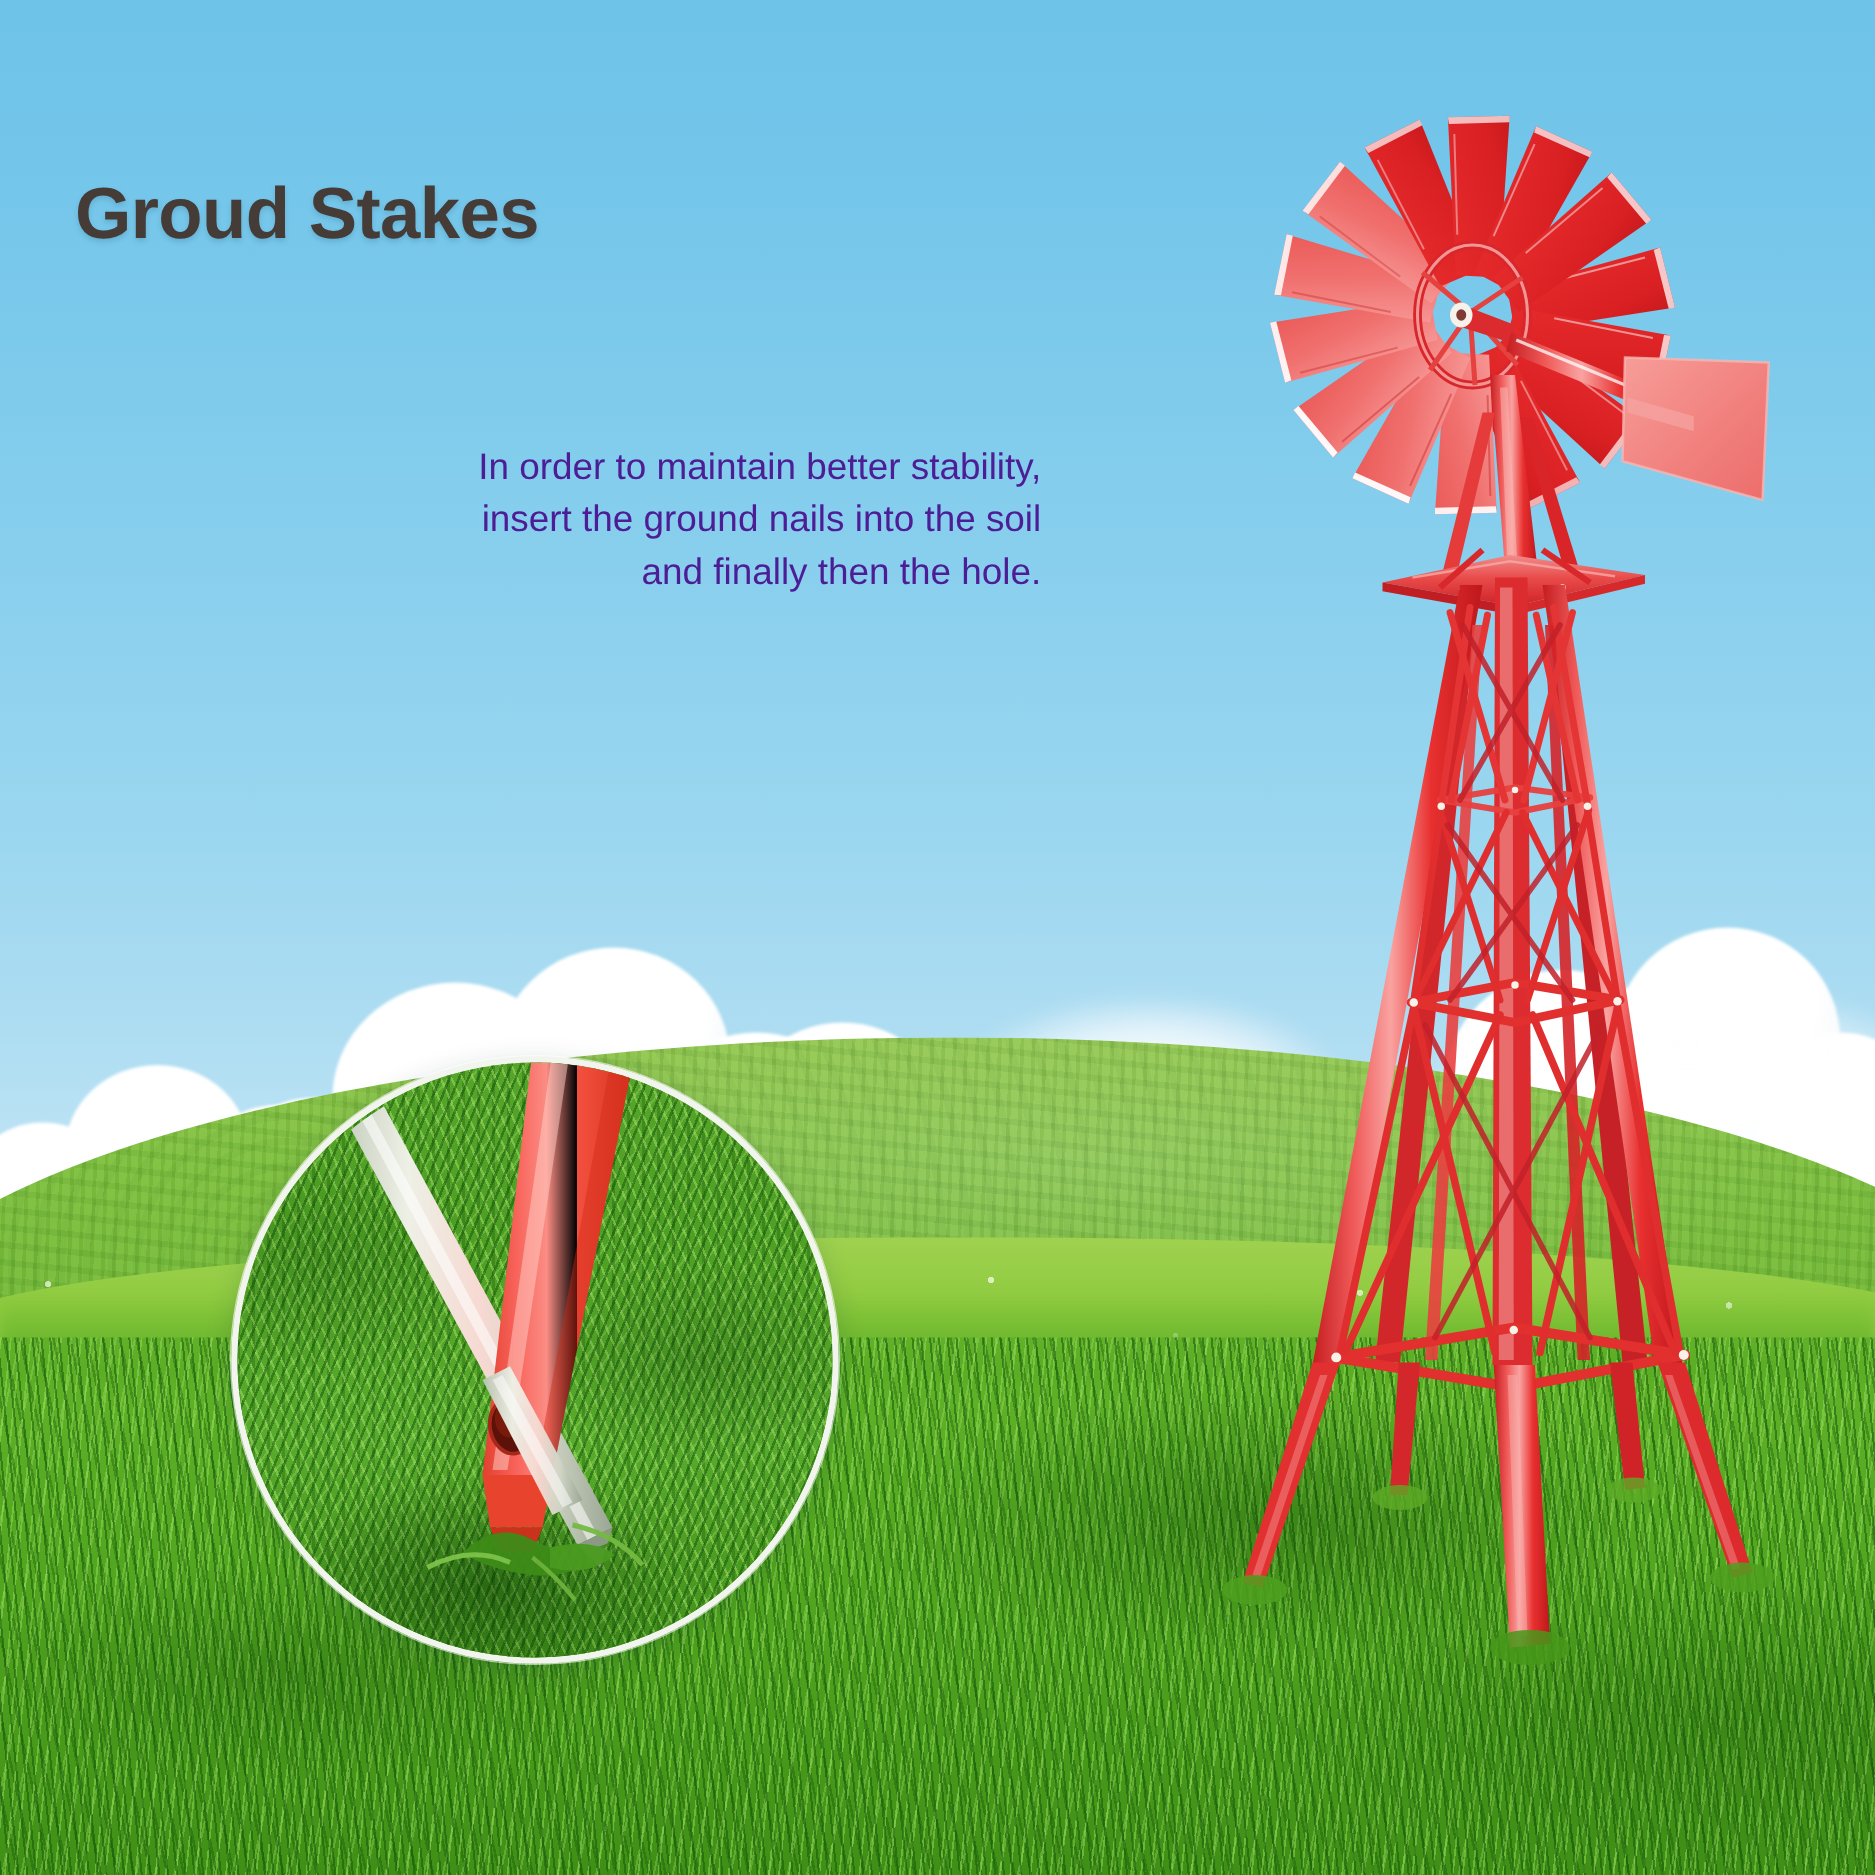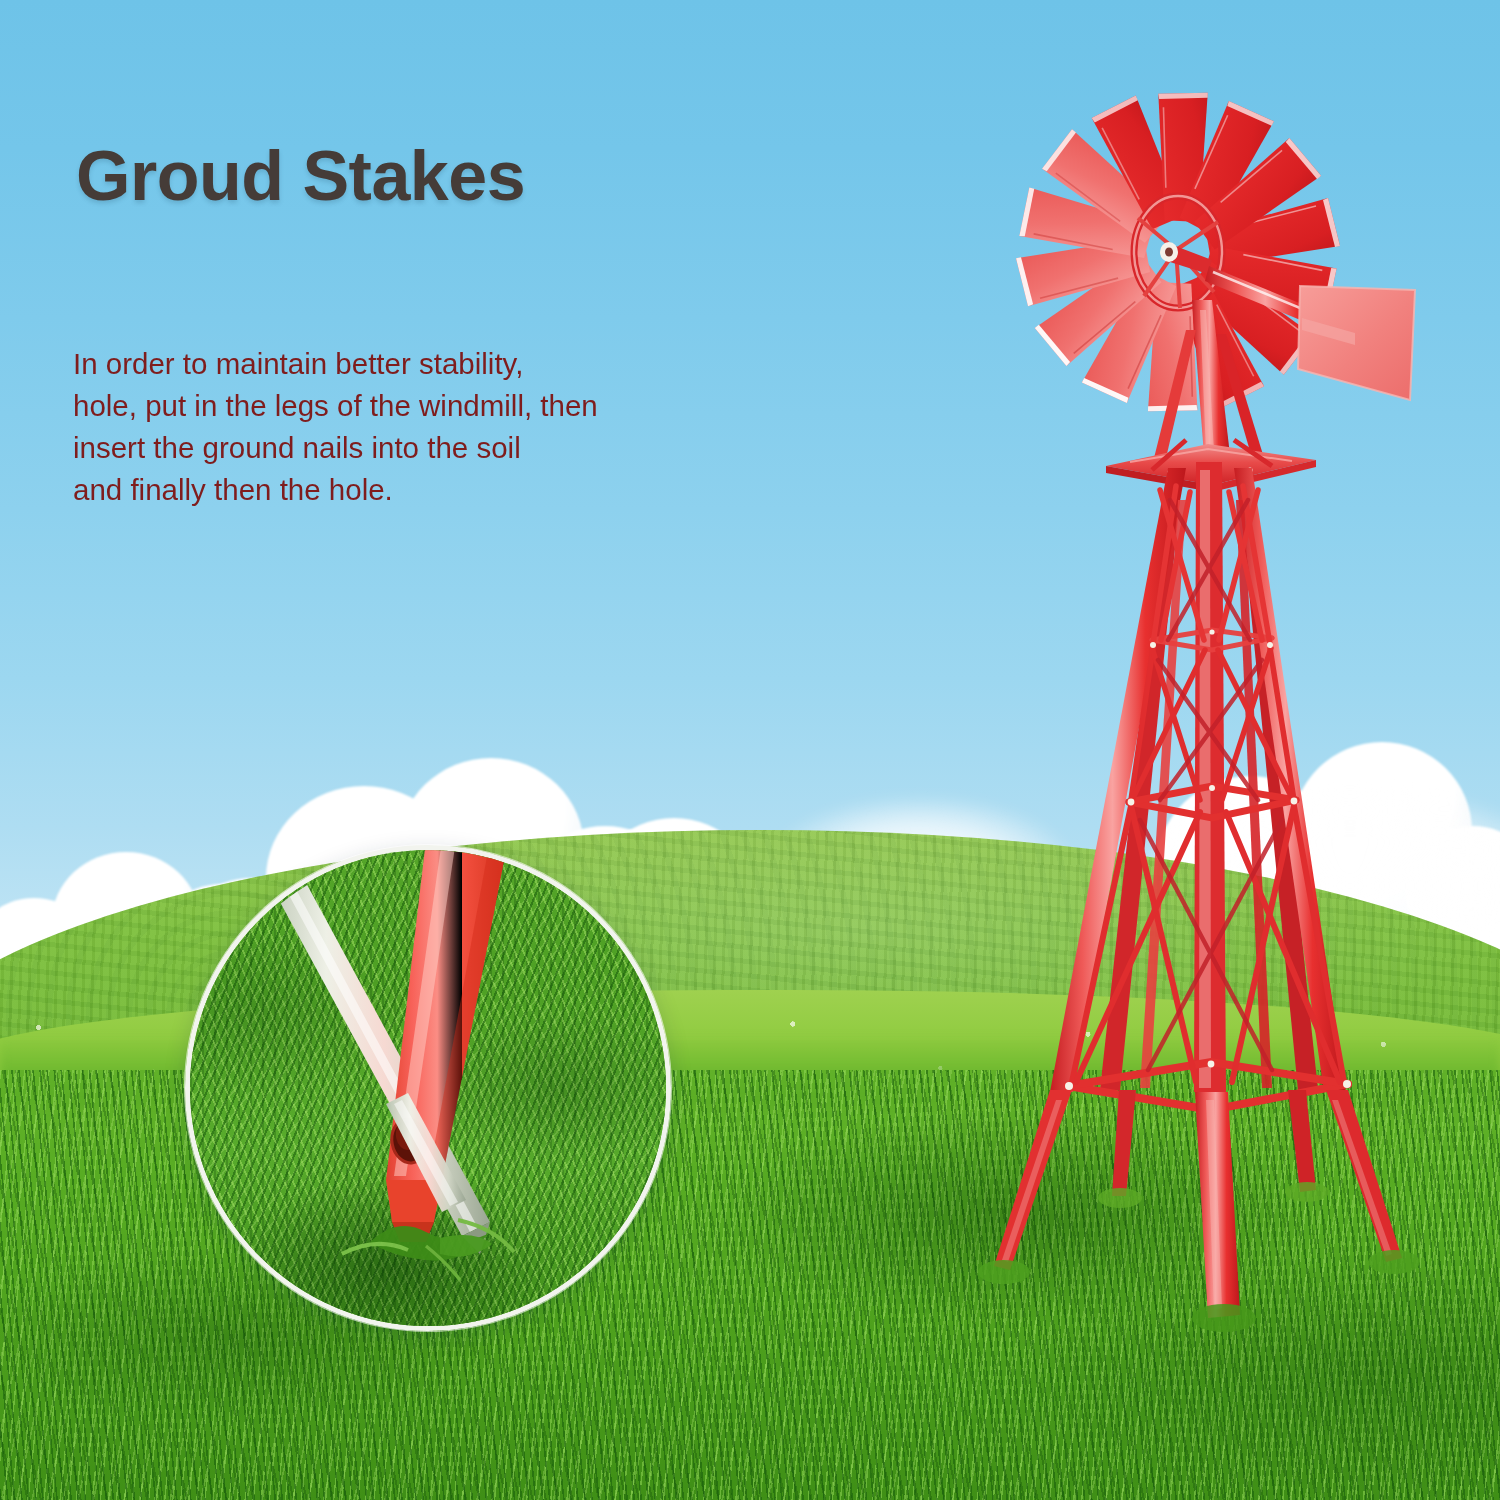--- a/index.html
+++ b/index.html
@@ -95,28 +95,28 @@
       radial-gradient(ellipse 500px 160px at 92% 70%, rgba(0,50,0,.20) 0%, rgba(0,0,0,0) 76%);
   }
   .fg-blend {
     position:absolute; left:0; top:-34px; width:100%; height:70px;
     background:linear-gradient(to bottom, rgba(110,185,50,0) 0%, rgba(95,175,40,.65) 55%, rgba(90,172,36,1) 100%);
     filter:blur(5px);
   }
 
   
   .headline {
-    position:absolute; left:76px; top:142px; width:780px;
-    font-size:70px; font-weight:bold; line-height:.99;
+    position:absolute; left:60px; top:142px; width:780px;
+    font-size:58px; font-weight:bold; line-height:.99;
     color:#453c38; letter-spacing:-.5px;
     text-shadow:0 3px 4px rgba(40,90,120,.22);
   }
   .body-copy {
-    position:absolute; left:73px; top:343px; width:760px;
-    font-size:29.5px; line-height:1.42; color:#7f1d1d; font-weight:400;
+    position:absolute; left:73px; top:353px; width:760px;
+    font-size:29.5px; line-height:1.42; color:#4c1d95; font-weight:400;text-align:right;
   }
   .body-copy span { display:block; white-space:nowrap; }
 
   
   .windmill { position:absolute; left:0; top:0; width:1500px; height:1500px; }
 
   
   .inset {
     position:absolute; left:185px; top:845px; width:486px; height:486px;
     border-radius:50%; overflow:hidden;
@@ -468,21 +468,20 @@
       <ellipse cx="1224" cy="1318" rx="32" ry="14" fill="#46981a" opacity=".85"></ellipse>
     </g>
   </svg>
 
   <div class="headline">
     <div>Groud Stakes</div>
   </div>
 
   <div class="body-copy">
     <span>In order to maintain better stability,</span>
-    <span>hole, put in the legs of the windmill, then</span>
     <span>insert the ground nails into the soil</span>
     <span>and finally then the hole.</span>
   </div>
 
   <div class="inset">
     <div class="inset-grass"></div>
     <div class="inset-grass-tex"></div>
     <div class="inset-grass-shade"></div>
 
     <svg viewBox="0 0 486 486" style="position:absolute;left:0;top:0;width:486px;height:486px;">

